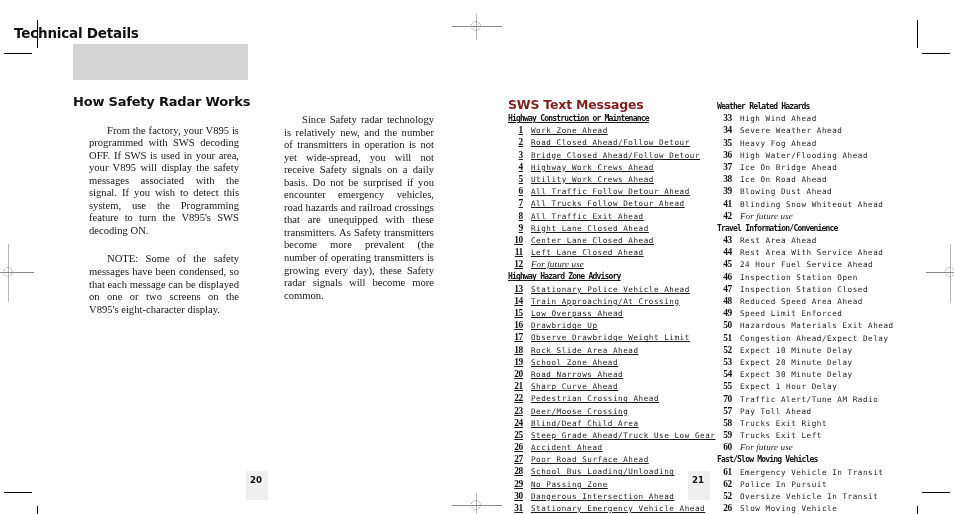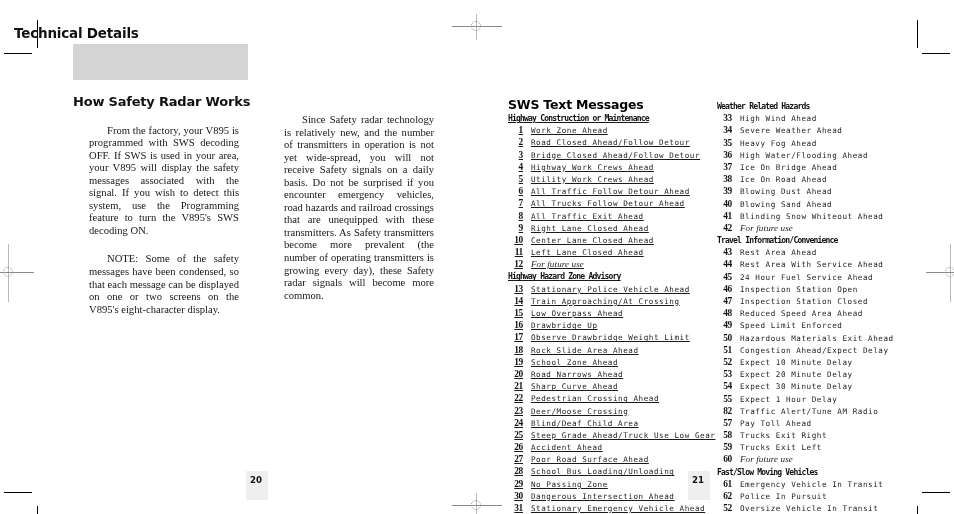--- a/index.html
+++ b/index.html
@@ -116,21 +116,21 @@
 
   
   .rp-title {
     position: absolute;
     left: 508px;
     top: 81px;
     font-family: "DejaVu Sans", sans-serif;
     font-weight: bold;
     font-size: 12.5px;
     letter-spacing: -0.2px;
-    color: #000000;
+    color: #7f1d1d;
   }
 
   .msgcol {
     position: absolute;
     width: 200px;
   }
   #msg-col-a { left: 508px; top: 96px; text-decoration: underline; }
   #msg-col-b { left: 705px; top: 84px; margin-left: 12px; }
 
   .grp-head {
@@ -408,24 +408,20 @@
       </div>
       <div class="msg-row">
         <span class="msg-num">38</span>
         <span class="msg-txt">Ice On Road Ahead</span>
       </div>
       <div class="msg-row">
         <span class="msg-num">39</span>
         <span class="msg-txt">Blowing Dust Ahead</span>
       </div>
       <div class="msg-row">
-        <span class="msg-num">40</span>
-        <span class="msg-txt">Blowing Sand Ahead</span>
-      </div>
-      <div class="msg-row">
         <span class="msg-num">41</span>
         <span class="msg-txt">Blinding Snow Whiteout Ahead</span>
       </div>
       <div class="msg-row">
         <span class="msg-num">42</span>
         <span class="msg-txt future">For future use</span>
       </div>
       <div class="grp-head">Travel Information/Convenience</div>
       <div class="msg-row">
         <span class="msg-num">43</span>
@@ -473,21 +469,21 @@
       </div>
       <div class="msg-row">
         <span class="msg-num">54</span>
         <span class="msg-txt">Expect 30 Minute Delay</span>
       </div>
       <div class="msg-row">
         <span class="msg-num">55</span>
         <span class="msg-txt">Expect 1 Hour Delay</span>
       </div>
       <div class="msg-row">
-        <span class="msg-num">82</span>
+        <span class="msg-num">70</span>
         <span class="msg-txt">Traffic Alert/Tune AM Radio</span>
       </div>
       <div class="msg-row">
         <span class="msg-num">57</span>
         <span class="msg-txt">Pay Toll Ahead</span>
       </div>
       <div class="msg-row">
         <span class="msg-num">58</span>
         <span class="msg-txt">Trucks Exit Right</span>
       </div>

